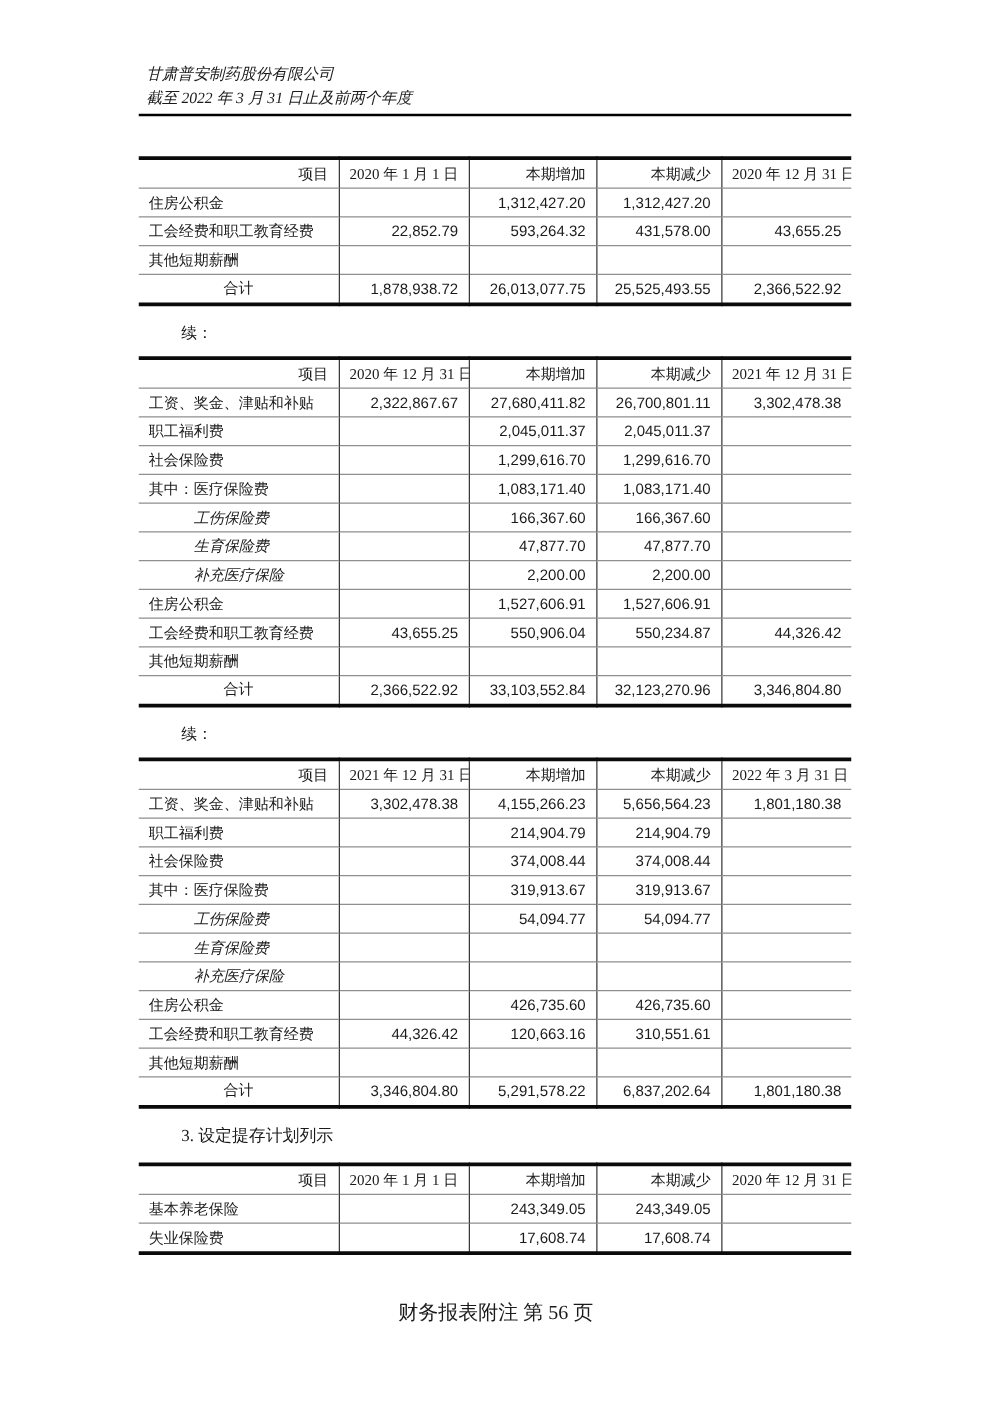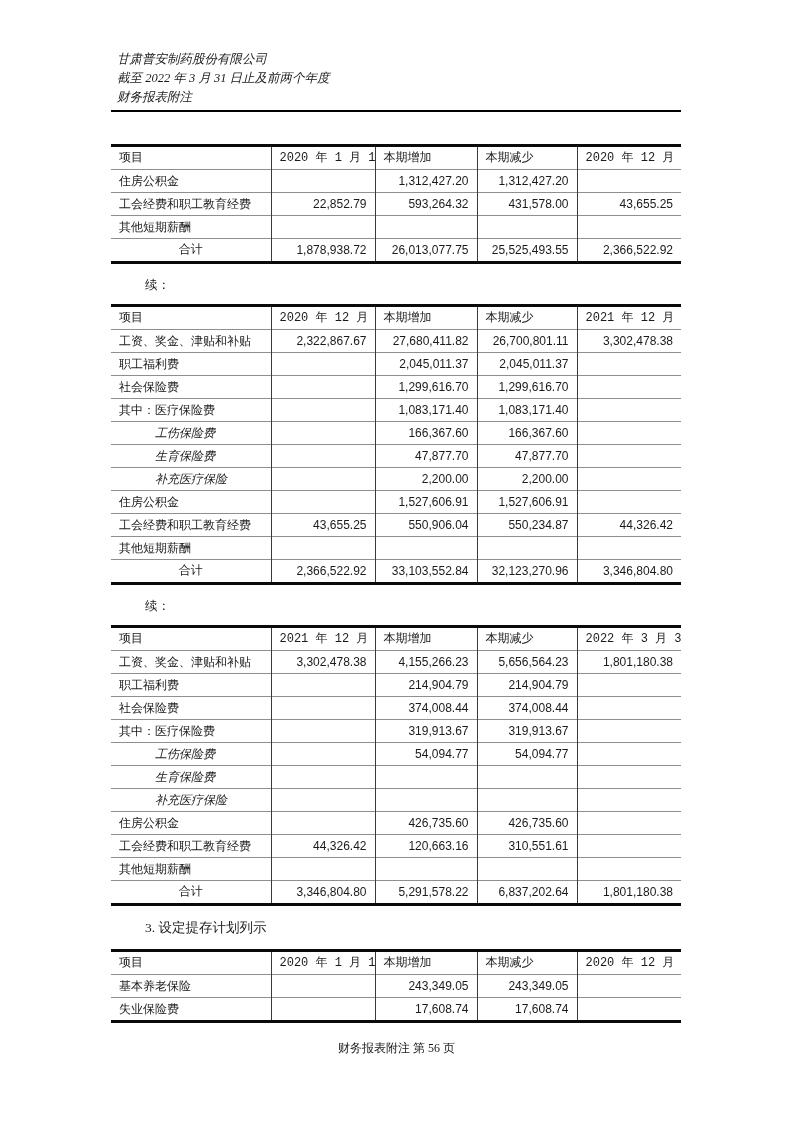--- a/index.html
+++ b/index.html
@@ -41,22 +41,22 @@
     box-sizing: border-box;
     height: 23px;
     line-height: 22px;
     padding: 0 8px;
     font-size: 12px;
     white-space: nowrap;
     overflow: hidden;
   }
   th {
     font-weight: normal;
-    text-align: left;
-    font-family: Liberation Mono, monospace;
+    text-align: right;
+    font-family: Liberation Serif, serif;
   }
   th:nth-child(1) { width: 160px; }
   th:nth-child(2) { width: 104px; }
   th:nth-child(3) { width: 102px; }
   th:nth-child(4) { width: 100px; }
   th:nth-child(n+2), td:nth-child(n+2) { border-left: 1px solid #3a3a3a; }
   tr { border-bottom: 1px solid #8f8f8f; }
   tbody tr:last-child { border-bottom: none; }
   td.c-item {
     text-align: left;
@@ -78,32 +78,31 @@
     font-weight: 400;
     margin: 13px 0 12px 0;
     padding-left: 34px;
   }
   .footer {
     position: absolute;
     top: 1040px;
     left: 0;
     width: 793px;
     text-align: center;
-    font-size: 12px;
+    font-size: 16px;
   }
 </style>
 </head>
 <body>
 
 <div class="content">
 
   <div class="doc-header">
     <div>甘肃普安制药股份有限公司</div>
     <div>截至 2022 年 3 月 31 日止及前两个年度</div>
-    <div>财务报表附注</div>
   </div>
 
   <table class="fin-table t-first">
       <thead>
         <tr>
           <th>项目</th>
           <th>2020 年 1 月 1 日</th>
           <th>本期增加</th>
           <th>本期减少</th>
           <th>2020 年 12 月 31 日</th>

